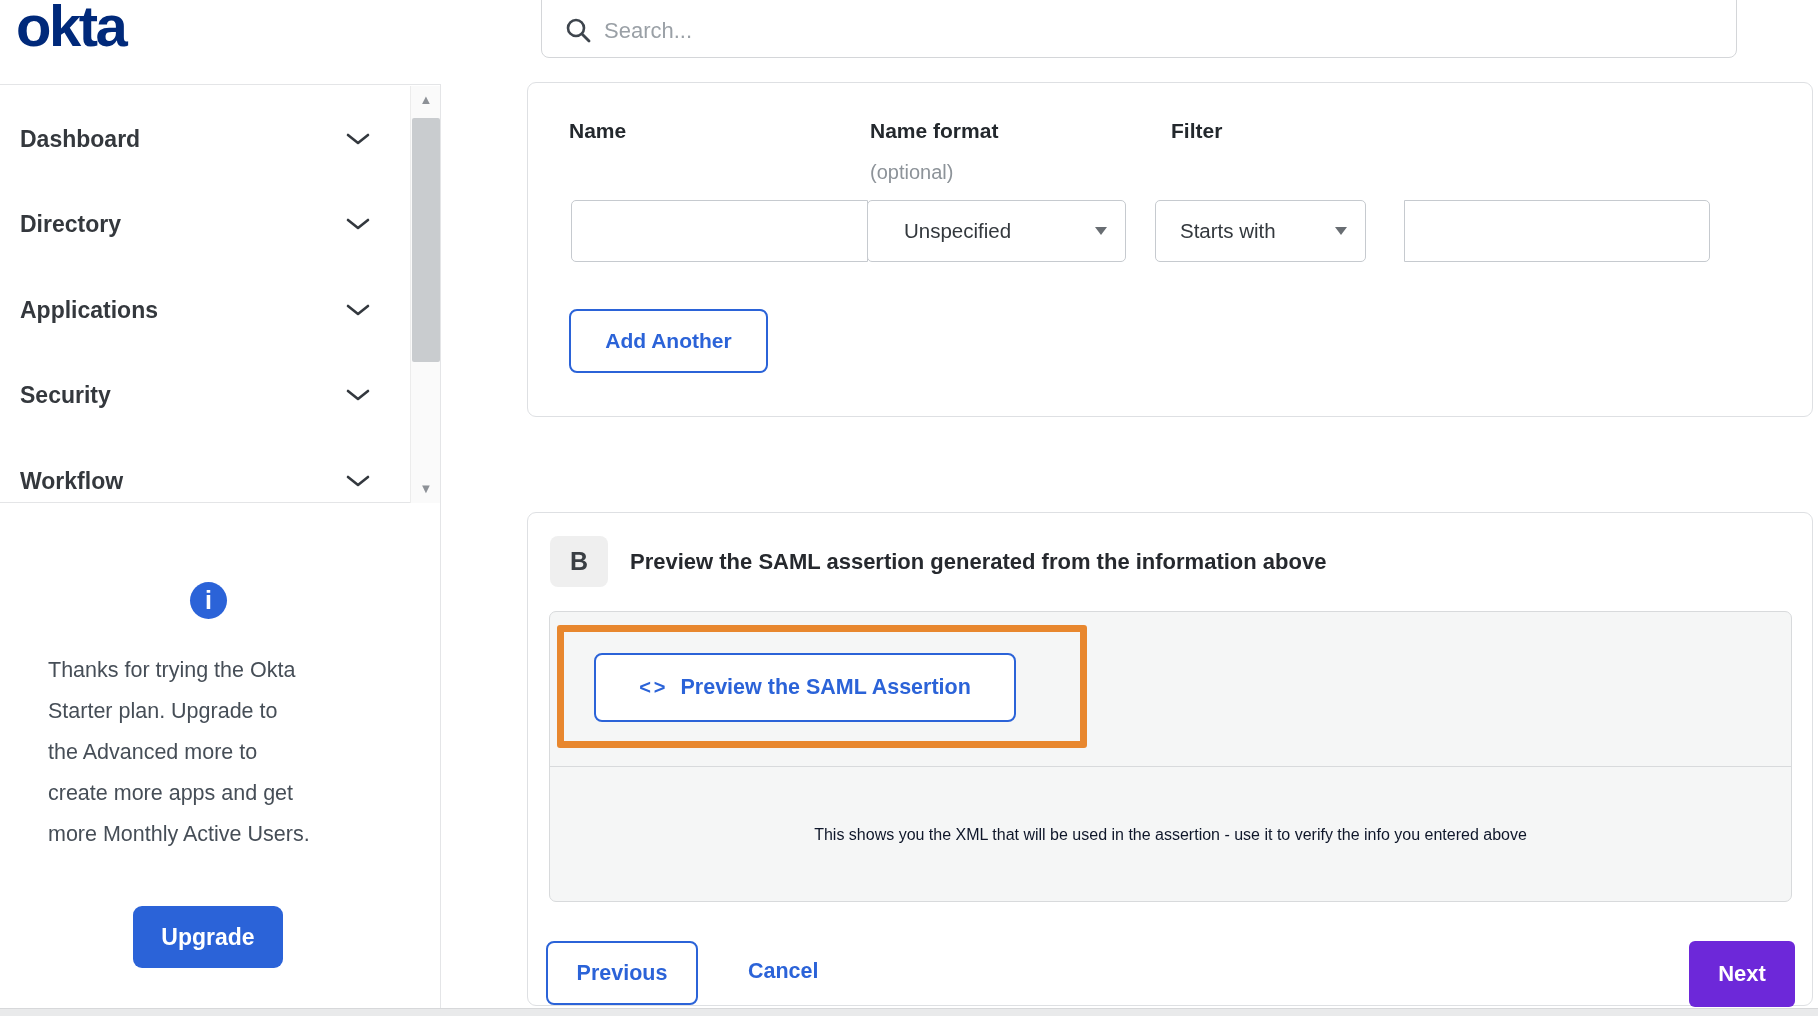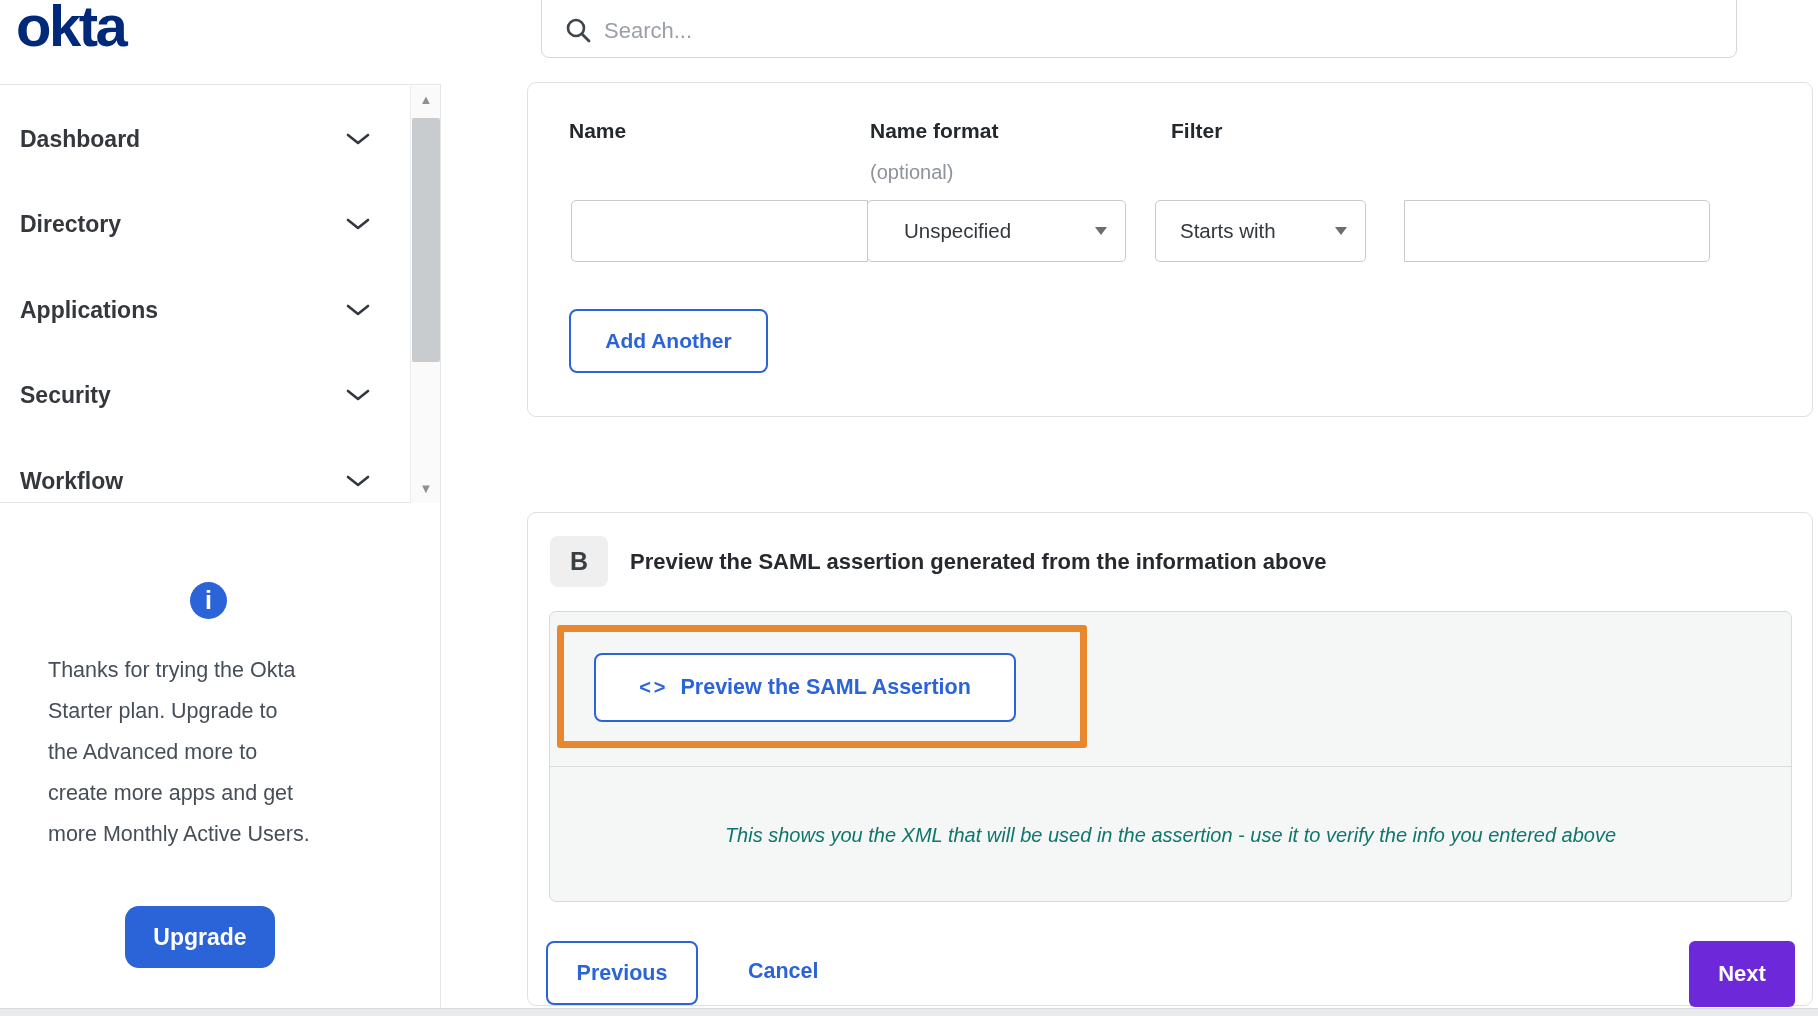--- a/index.html
+++ b/index.html
@@ -66,22 +66,22 @@
     position: absolute; left: 190px; top: 582px; width: 37px; height: 37px;
     border-radius: 50%; background: #2b63d8;
     color: #fff; font-weight: 700; font-size: 25px;
     display: flex; align-items: center; justify-content: center;
   }
   .promo-text {
     position: absolute; left: 48px; top: 650px; width: 330px;
     font-size: 21.5px; line-height: 41px; color: #464e57;
   }
   .upgrade-btn {
-    position: absolute; left: 125px; top: 906px; width: 150px; height: 62px;
-    background: #2b63d8; border: none; border-radius: 14px;
+    position: absolute; left: 133px; top: 906px; width: 150px; height: 62px;
+    background: #2b63d8; border: none; border-radius: 9px;
     color: #fff; font-family: "Liberation Sans", sans-serif;
     font-size: 23px; font-weight: 700; cursor: pointer;
   }
 
   
   .card {
     position: absolute; left: 527px; width: 1286px;
     background: #fff; border: 1px solid #dee0e3; border-radius: 9px;
   }
   .card1 { top: 82px; height: 335px; }
@@ -143,21 +143,21 @@
   }
   .preview-btn {
     position: absolute; left: 44px; top: 41px; width: 422px; height: 69px;
     border-radius: 8px; font-size: 21.5px;
     display: flex; align-items: center; justify-content: center; gap: 12px;
   }
   .code-icon { font-weight: 700; font-size: 20px; letter-spacing: 3px; }
   .help-text {
     position: absolute; left: 0; top: 155px; width: 100%; height: 136px;
     display: flex; align-items: center; justify-content: center;
-    font-size: 20px; color: #0f766e; font-style: italic;
+    font-size: 16px; color: #0f172a;
   }
   .prev-btn {
     position: absolute; left: 18px; top: 428px; width: 152px; height: 64px;
     font-size: 21.5px;
   }
   .cancel-link {
     position: absolute; left: 220px; top: 446px;
     background: none; border: none; font-family: "Liberation Sans", sans-serif;
     font-size: 21.5px; font-weight: 700; color: #2b63d8; cursor: pointer;
   }

